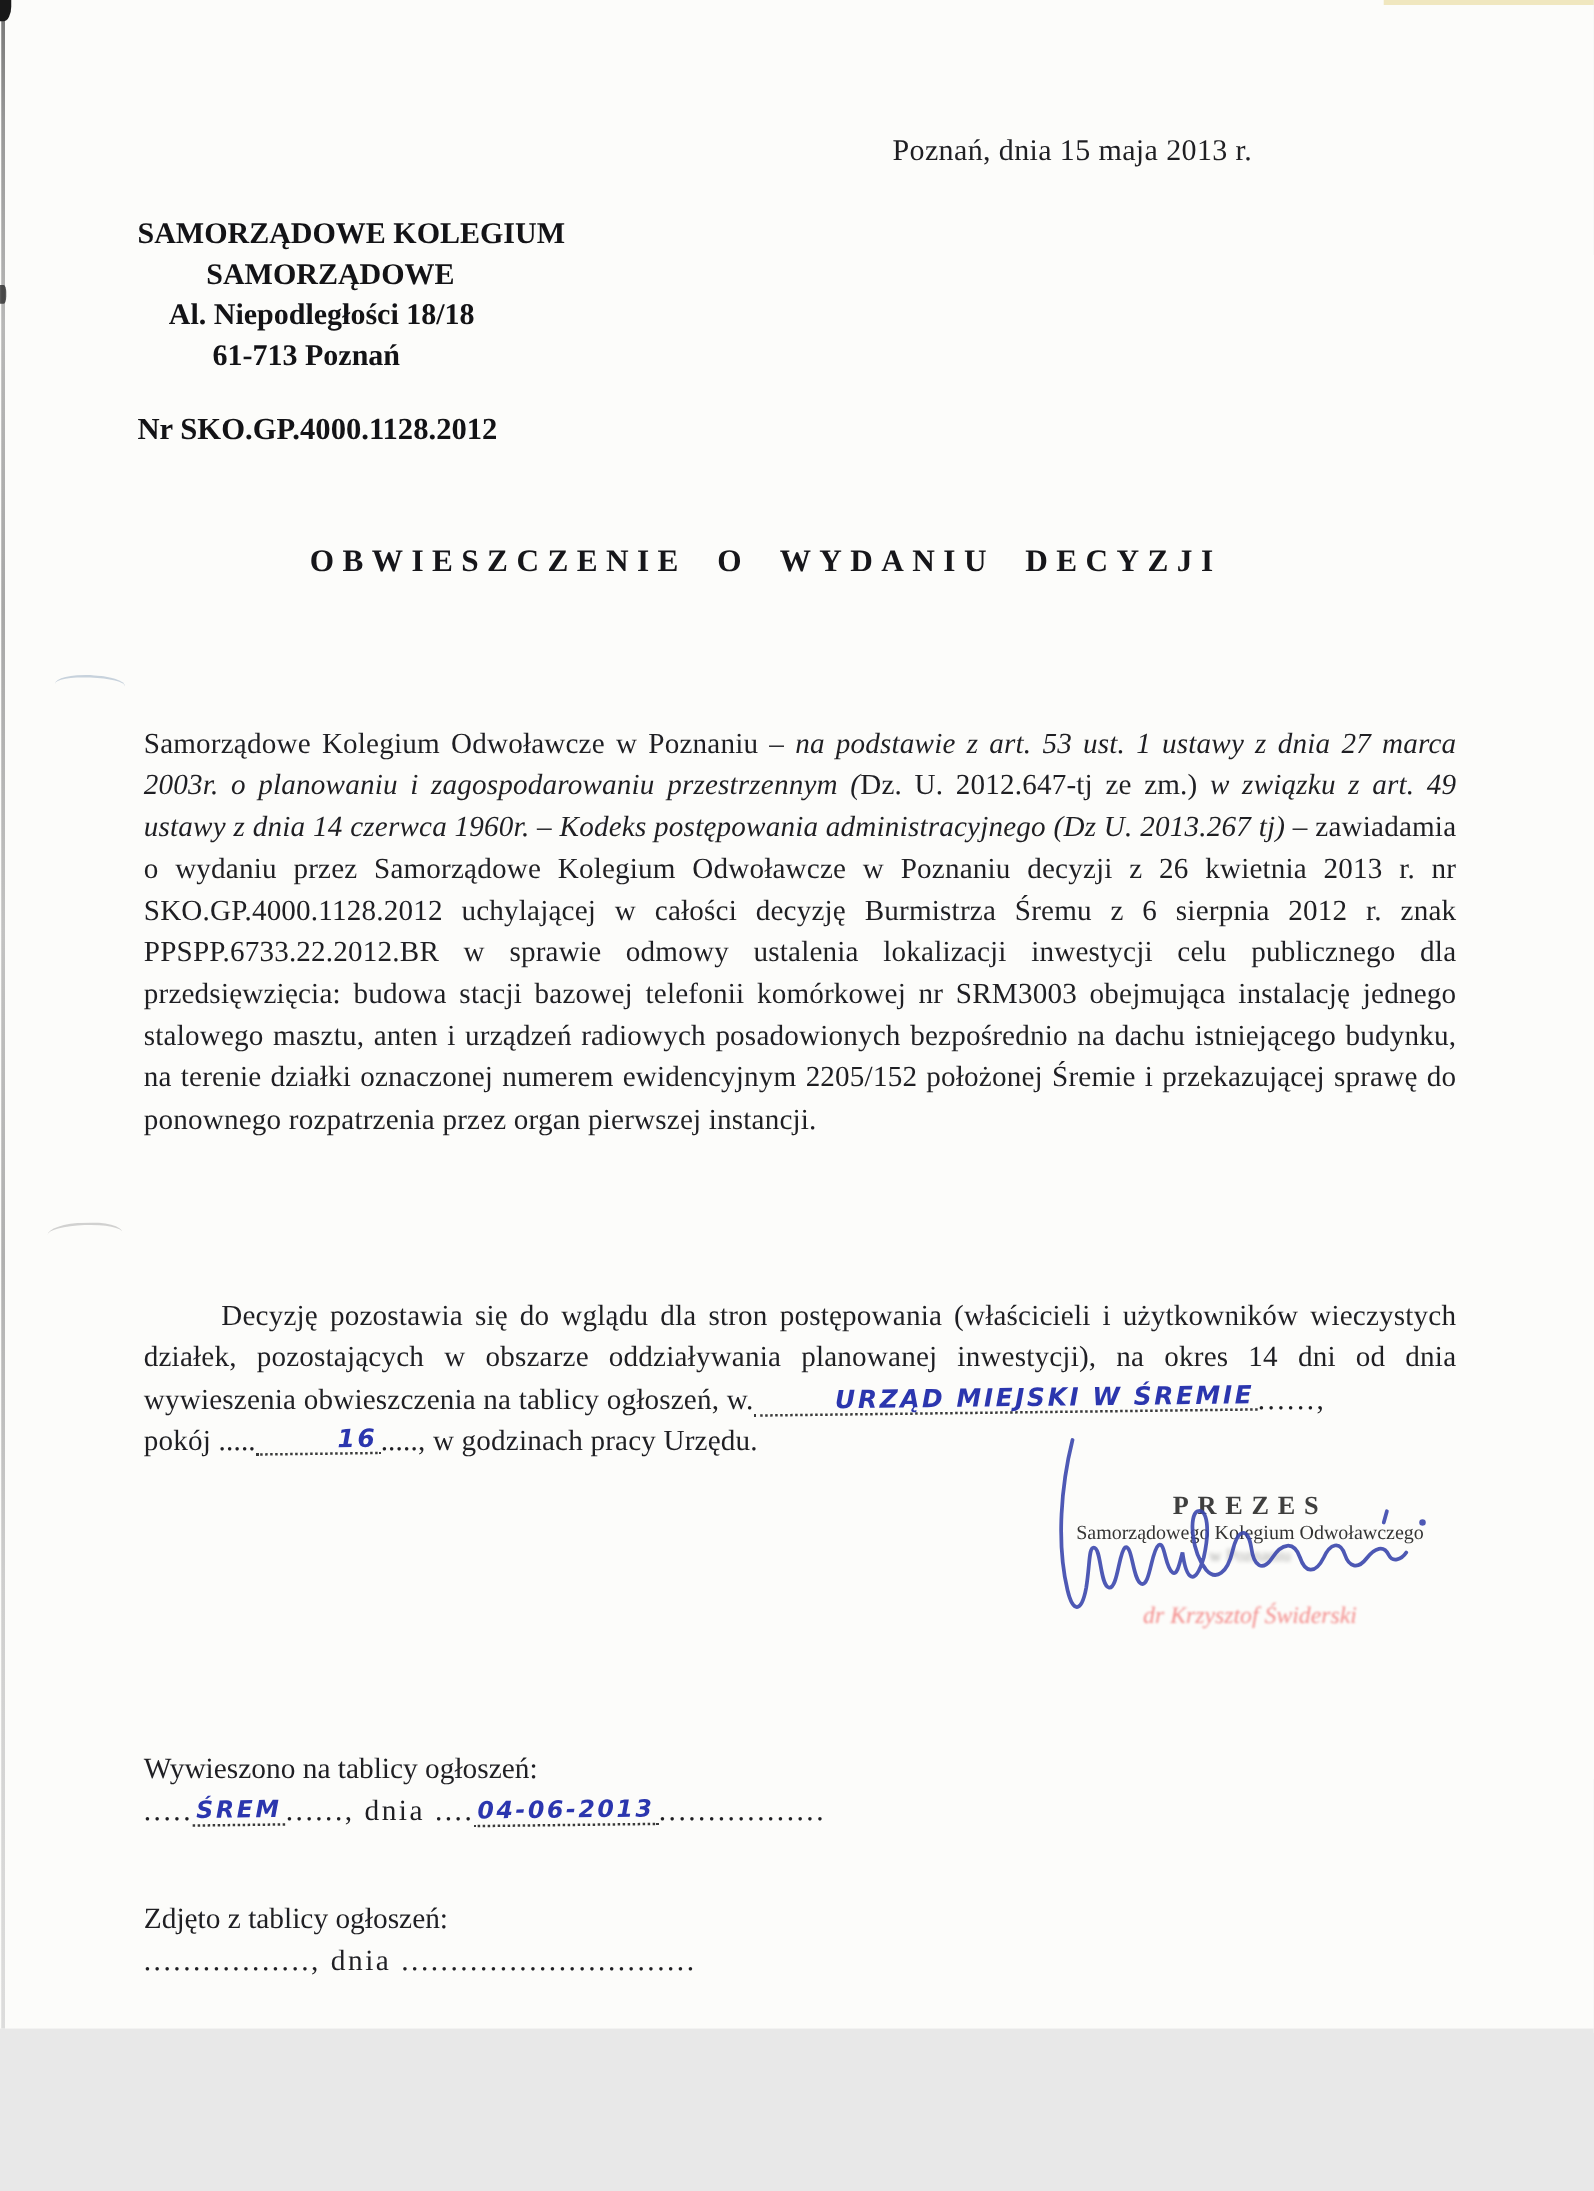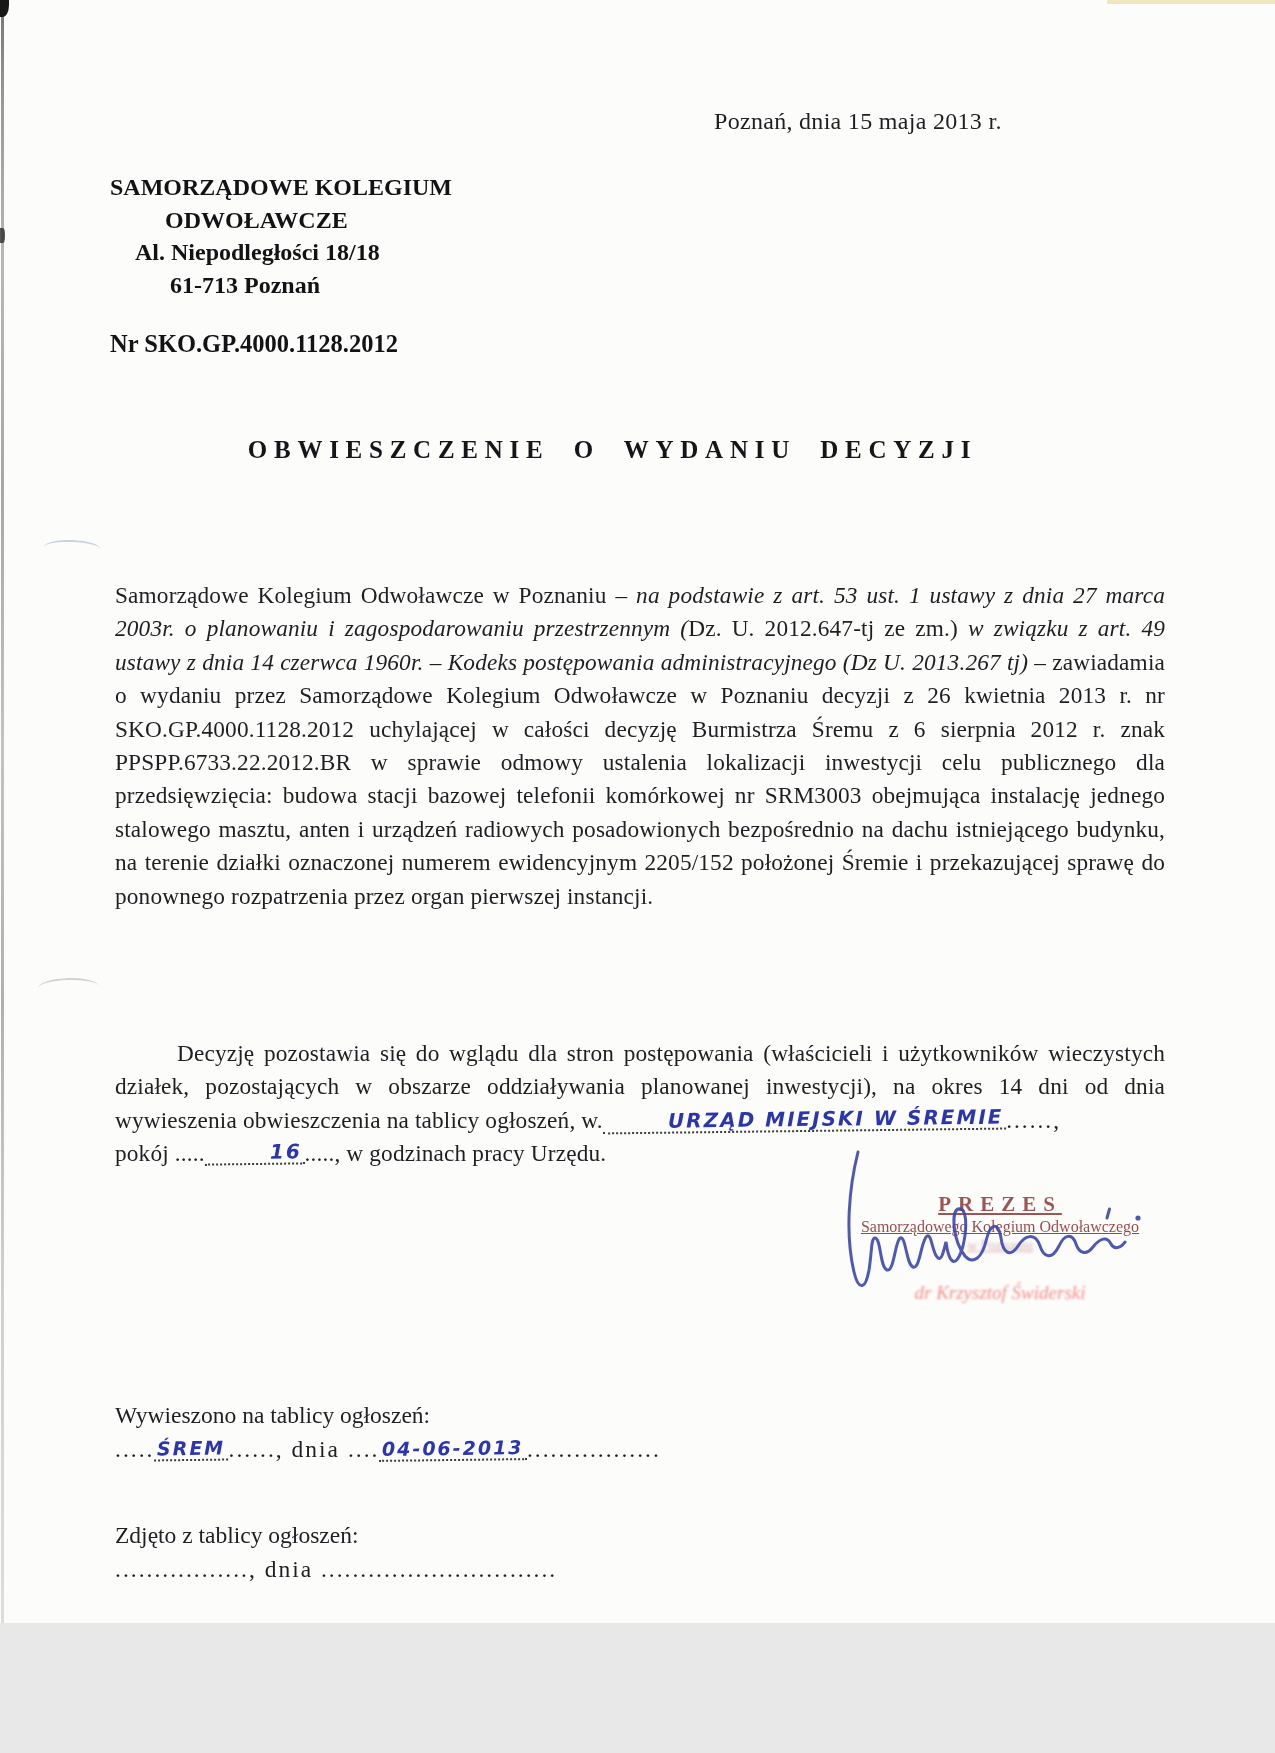--- a/index.html
+++ b/index.html
@@ -49,21 +49,21 @@
     color:#2b36ae; font-weight:bold; font-style:italic;
     font-size:20px; letter-spacing:2px;
     display:inline-block; transform:rotate(-.7deg);
     border-bottom:2px dotted #3a3a3a; padding:0 3px 1px 3px;
     position:relative; top:-2px; line-height:1;
   }
   .hand-small { font-size:19px; }
 
   
   .stamp { position:absolute; left:800px; top:1192px; width:400px; text-align:center;
-    color:#7f1d1d; pointer-events:none;text-decoration:underline; }
+    color:#000000; pointer-events:none; }
   .stamp-l1 { font-size:21px; font-weight:bold; letter-spacing:7px; filter:blur(.6px); opacity:.75; }
   .stamp-l2 { font-size:16px; margin-top:1px; filter:blur(.5px); opacity:.8; }
   .stamp-l3 { font-size:14px; margin-top:2px; filter:blur(1.6px); opacity:.35; }
   .stamp-name { position:absolute; left:800px; top:1282px; width:400px; text-align:center;
     color:#ef4444; font-style:italic; font-size:19px; filter:blur(.8px); opacity:.6; }
   .signature { position:absolute; left:755px; top:1146px; }
 
   
   .posted { position:absolute; left:115px; top:1398px; font-size:23.5px; line-height:34px; }
   .removed { position:absolute; left:115px; top:1518px; font-size:23.5px; line-height:34px; }
@@ -78,21 +78,21 @@
   <div class="corner-mark"></div>
   <div class="edge-nick"></div>
   <div class="top-strip"></div>
   <div class="pencil-arc1"></div>
   <div class="pencil-arc2"></div>
 
   <div class="date-line">Poznań, dnia 15 maja 2013 r.</div>
 
   <div class="sender">
     <div class="s1">SAMORZĄDOWE KOLEGIUM</div>
-    <div class="s2">ODWOŁAWCZE</div>
+    <div class="s2">SAMORZĄDOWE</div>
     <div class="s4">Al. Niepodległości 18/18</div>
     <div class="s5">61-713 Poznań</div>
   </div>
 
   <div class="case-number">Nr SKO.GP.4000.1128.2012</div>
 
   <div class="doc-title">OBWIESZCZENIE O WYDANIU DECYZJI</div>
 
   <p class="para para1"><span>Samorządowe Kolegium Odwoławcze w Poznaniu – </span><em>na podstawie z art. 53 ust. 1 ustawy z dnia 27 marca 2003r. o planowaniu i zagospodarowaniu przestrzennym (</em><span>Dz. U. 2012.647-tj ze zm.) </span><em>w związku z art. 49 ustawy z dnia 14 czerwca 1960r. – Kodeks postępowania administracyjnego (Dz U. 2013.267 tj) </em><span>– zawiadamia o wydaniu przez Samorządowe Kolegium Odwoławcze w Poznaniu decyzji z 26 kwietnia 2013 r. nr SKO.GP.4000.1128.2012 uchylającej w całości decyzję Burmistrza Śremu z 6 sierpnia 2012 r. znak PPSPP.6733.22.2012.BR w sprawie odmowy ustalenia lokalizacji inwestycji celu publicznego dla przedsięwzięcia: budowa stacji bazowej telefonii komórkowej nr SRM3003 obejmująca instalację jednego stalowego masztu, anten i urządzeń radiowych posadowionych bezpośrednio na dachu istniejącego budynku, na terenie działki oznaczonej numerem ewidencyjnym 2205/152 położonej Śremie i przekazującej sprawę do ponownego rozpatrzenia przez organ pierwszej instancji.</span></p>
 

